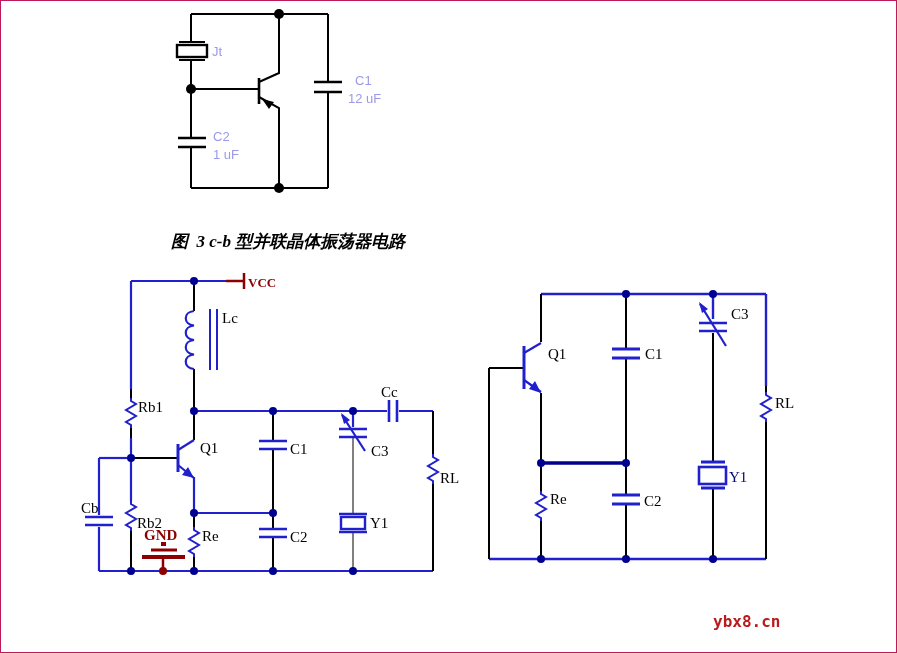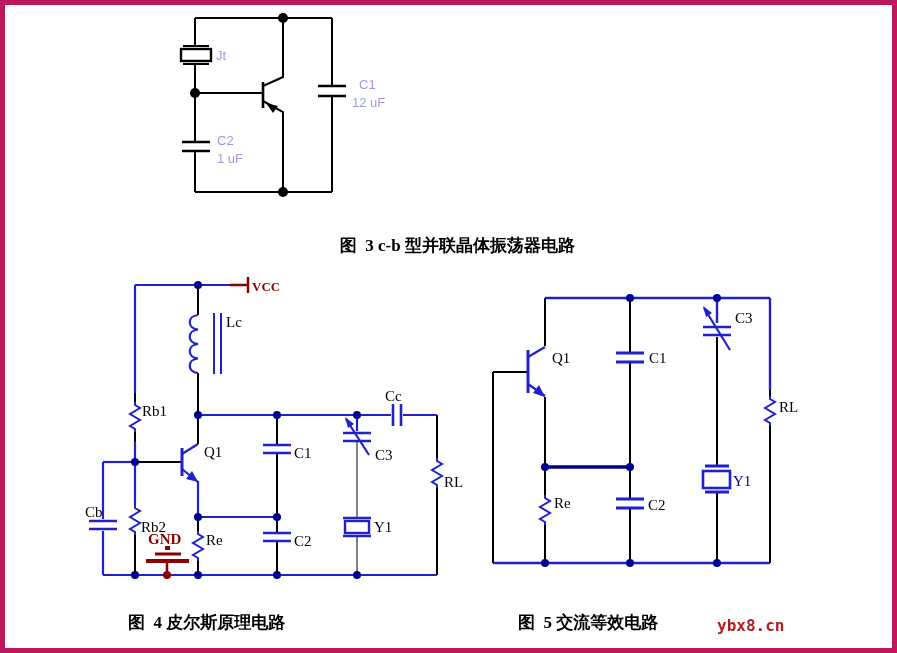--- a/index.html
+++ b/index.html
@@ -1,21 +1,21 @@
 <!DOCTYPE html>
 <html><head>
 <meta charset="utf-8">
 <style>
   html,body{margin:0;padding:0;background:#fff;}
-  .page{position:relative;width:897px;height:653px;background:#ffffff;border:5px solid #be185d;
+  .page{position:relative;width:897px;height:653px;background:#ffffff;border:1px solid #be185d;
         box-sizing:border-box;overflow:hidden;font-family:"Liberation Serif","DejaVu Serif",serif;}
   .canvas{position:absolute;left:0;top:0;}
   .caption{position:absolute;font-weight:bold;font-size:17px;color:#000;white-space:pre;
            font-family:"Liberation Serif","DejaVu Serif",serif;}
-  .cap3{left:170px;top:229px;width:400px;text-align:right;}
+  .cap3{left:170px;top:229px;width:400px;text-align:left;font-style:italic;}
   .cap4{left:123px;top:606px;}
   .cap5{left:513px;top:606px;}
   .watermark{position:absolute;left:712px;top:611px;font-family:"DejaVu Sans Mono",monospace;
              font-weight:bold;font-size:16px;color:#b91c1c;}
   text{user-select:none;}
   .lblserif{font-family:"Liberation Serif","DejaVu Serif",serif;font-size:15px;fill:#000;}
   .lblsans{font-family:"Liberation Sans","DejaVu Sans",sans-serif;font-size:13px;fill:#9a9ae8;}
   .lblred{font-family:"Liberation Serif","DejaVu Serif",serif;font-size:13px;fill:#8b0000;font-weight:bold;}
   .lblgnd{font-family:"Liberation Serif","DejaVu Serif",serif;font-size:15px;fill:#8b0000;font-weight:bold;}
   .lblnavy{font-family:"Liberation Serif","DejaVu Serif",serif;font-size:15px;fill:#000080;}
@@ -243,17 +243,15 @@
     <text class="lblserif" x="644" y="358">C1</text>
     <text class="lblserif" x="643" y="505">C2</text>
     <text class="lblserif" x="730" y="318">C3</text>
     <text class="lblnavy" x="728" y="481">Y1</text>
     <text class="lblserif" x="549" y="503">Re</text>
     <text class="lblserif" x="774" y="407">RL</text>
   </g>
 </svg>
 
 <div class="caption cap3">图  3 c-b 型并联晶体振荡器电路</div>
-<div class="caption cap4">图  4 皮尔斯原理电路</div>
-<div class="caption cap5">图  5 交流等效电路</div>
 <div class="watermark">ybx8.cn</div>
 
 </div>
 
 </body></html>

